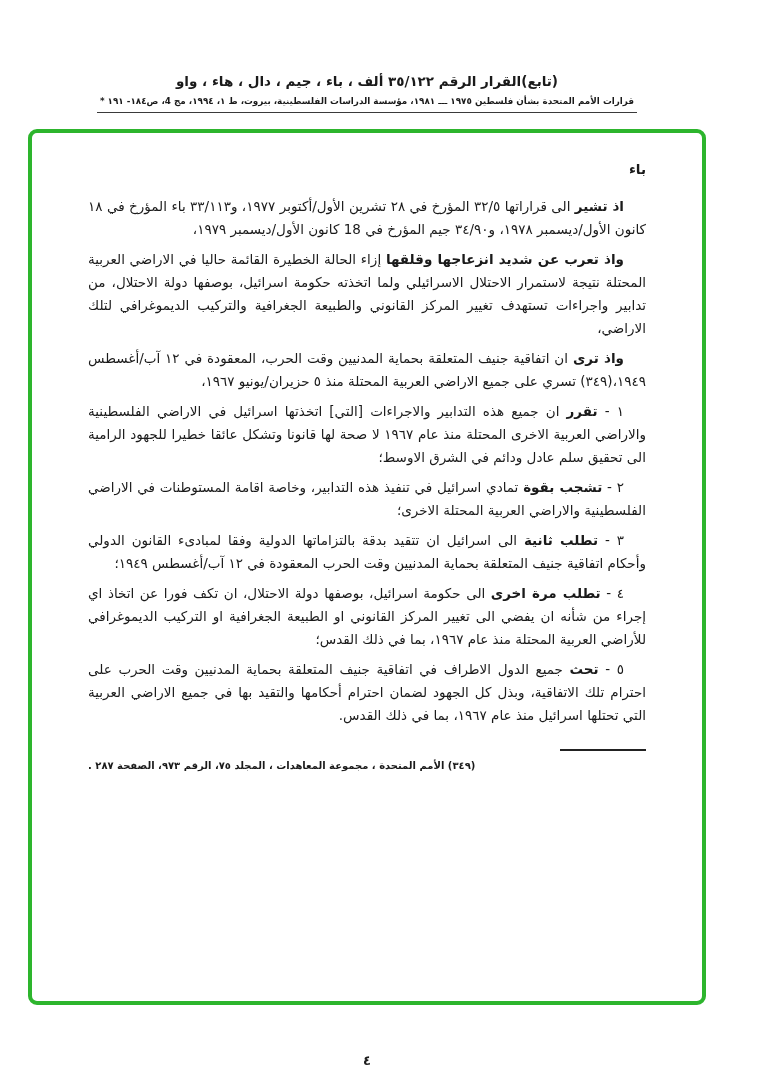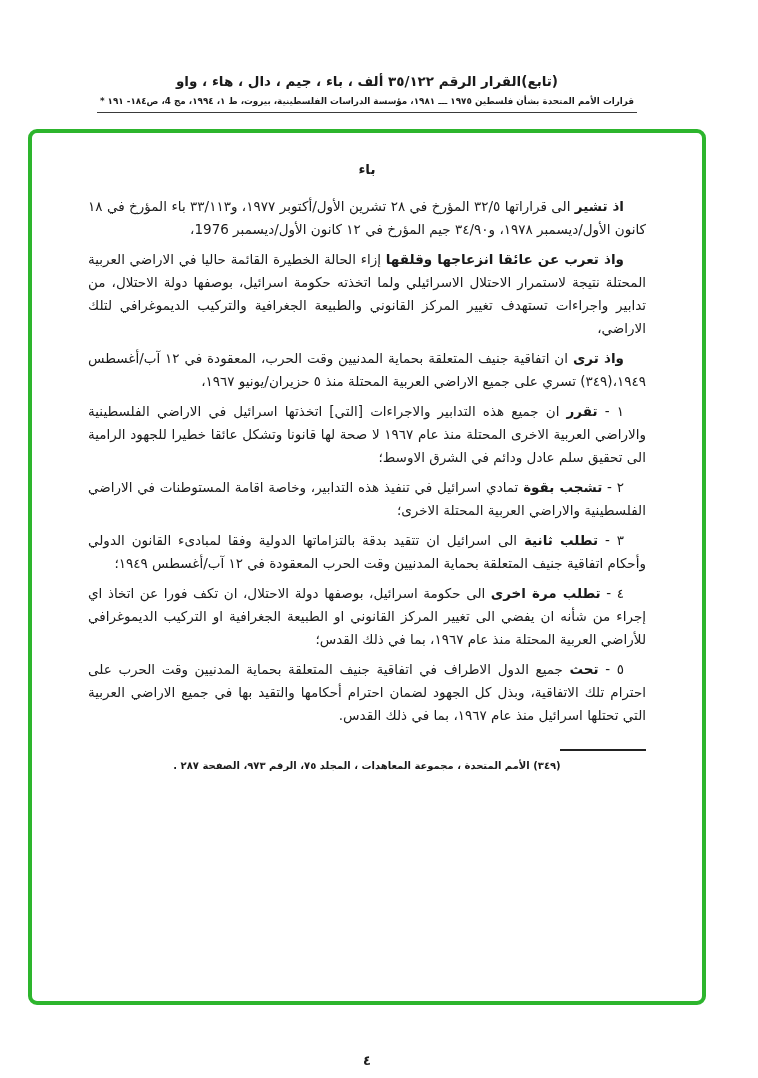--- a/index.html
+++ b/index.html
@@ -38,21 +38,21 @@
     width: 678px;
     height: 876px;
     margin: 16px auto 0 auto;
     border: 4px solid var(--frame);
     border-radius: 9px;
     padding: 26px 56px 22px 56px;
     overflow: hidden;
     background: #ffffff;
   }
   .section-letter {
-    text-align: center;
+    text-align: right;
     font-weight: bold;
     font-size: 13.5px;
     margin: 2px 0 18px 0;
   }
   .para {
     margin: 0 0 7px 0;
     font-size: 13.5px;
     line-height: 23px;
     text-align: justify;
     text-indent: 22px;
@@ -61,21 +61,21 @@
   .para .num { font-weight: normal; }
   .footnote-rule {
     width: 86px;
     border-top: 2px solid #222;
     margin-top: 22px;
     margin-bottom: 7px;
   }
   .footnote {
     font-size: 10px;
     font-weight: bold;
-    text-align: center;
+    text-align: left;
     line-height: 1.5;
   }
   .page-number {
     position: absolute;
     bottom: 10px;
     left: 0;
     right: 0;
     text-align: center;
     font-size: 13px;
     font-weight: bold;
@@ -89,23 +89,23 @@
   <header class="doc-header" dir="rtl">
     <div class="doc-title">(تابع)القرار الرقم ٣٥/١٢٢ ألف ، باء ، جيم ، دال ، هاء ، واو</div>
     <div class="doc-source">قرارات الأمم المتحدة بشأن فلسطين ١٩٧٥ ـــ ١٩٨١، مؤسسة الدراسات الفلسطينية، بيروت، ط ١، ١٩٩٤، مج 4، ص١٨٤- ١٩١ *</div>
   </header>
 
   <div class="frame" dir="rtl">
 
     <div class="section-letter">باء</div>
 
 
-    <p class="para"><span class="num"></span><b class="lead">اذ تشير</b><span class="rest"> الى قراراتها ٣٢/٥ المؤرخ في ٢٨ تشرين الأول/أكتوبر ١٩٧٧، و٣٣/١١٣ باء المؤرخ في ١٨ كانون الأول/ديسمبر ١٩٧٨، و٣٤/٩٠ جيم المؤرخ في ١٢ كانون الأول/ديسمبر 1976،</span></p>
+    <p class="para"><span class="num"></span><b class="lead">اذ تشير</b><span class="rest"> الى قراراتها ٣٢/٥ المؤرخ في ٢٨ تشرين الأول/أكتوبر ١٩٧٧، و٣٣/١١٣ باء المؤرخ في ١٨ كانون الأول/ديسمبر ١٩٧٨، و٣٤/٩٠ جيم المؤرخ في 18 كانون الأول/ديسمبر ١٩٧٩،</span></p>
 
-    <p class="para"><span class="num"></span><b class="lead">واذ تعرب عن عائقا انزعاجها وقلقها</b><span class="rest"> إزاء الحالة الخطيرة القائمة حاليا في الاراضي العربية المحتلة نتيجة لاستمرار الاحتلال الاسرائيلي ولما اتخذته حكومة اسرائيل، بوصفها دولة الاحتلال، من تدابير واجراءات تستهدف تغيير المركز القانوني والطبيعة الجغرافية والتركيب الديموغرافي لتلك الاراضي،</span></p>
+    <p class="para"><span class="num"></span><b class="lead">واذ تعرب عن شديد انزعاجها وقلقها</b><span class="rest"> إزاء الحالة الخطيرة القائمة حاليا في الاراضي العربية المحتلة نتيجة لاستمرار الاحتلال الاسرائيلي ولما اتخذته حكومة اسرائيل، بوصفها دولة الاحتلال، من تدابير واجراءات تستهدف تغيير المركز القانوني والطبيعة الجغرافية والتركيب الديموغرافي لتلك الاراضي،</span></p>
 
     <p class="para"><span class="num"></span><b class="lead">واذ ترى</b><span class="rest"> ان اتفاقية جنيف المتعلقة بحماية المدنيين وقت الحرب، المعقودة في ١٢ آب/أغسطس ١٩٤٩،(٣٤٩) تسري على جميع الاراضي العربية المحتلة منذ ٥ حزيران/يونيو ١٩٦٧،</span></p>
 
     <p class="para"><span class="num">١ - </span><b class="lead">تقرر</b><span class="rest"> ان جميع هذه التدابير والاجراءات [التي] اتخذتها اسرائيل في الاراضي الفلسطينية والاراضي العربية الاخرى المحتلة منذ عام ١٩٦٧ لا صحة لها قانونا وتشكل عائقا خطيرا للجهود الرامية الى تحقيق سلم عادل ودائم في الشرق الاوسط؛</span></p>
 
     <p class="para"><span class="num">٢ - </span><b class="lead">تشجب بقوة</b><span class="rest"> تمادي اسرائيل في تنفيذ هذه التدابير، وخاصة اقامة المستوطنات في الاراضي الفلسطينية والاراضي العربية المحتلة الاخرى؛</span></p>
 
     <p class="para"><span class="num">٣ - </span><b class="lead">تطلب ثانية</b><span class="rest"> الى اسرائيل ان تتقيد بدقة بالتزاماتها الدولية وفقا لمبادىء القانون الدولي وأحكام اتفاقية جنيف المتعلقة بحماية المدنيين وقت الحرب المعقودة في ١٢ آب/أغسطس ١٩٤٩؛</span></p>
 
     <p class="para"><span class="num">٤ - </span><b class="lead">تطلب مرة اخرى</b><span class="rest"> الى حكومة اسرائيل، بوصفها دولة الاحتلال، ان تكف فورا عن اتخاذ اي إجراء من شأنه ان يفضي الى تغيير المركز القانوني او الطبيعة الجغرافية او التركيب الديموغرافي للأراضي العربية المحتلة منذ عام ١٩٦٧، بما في ذلك القدس؛</span></p>

